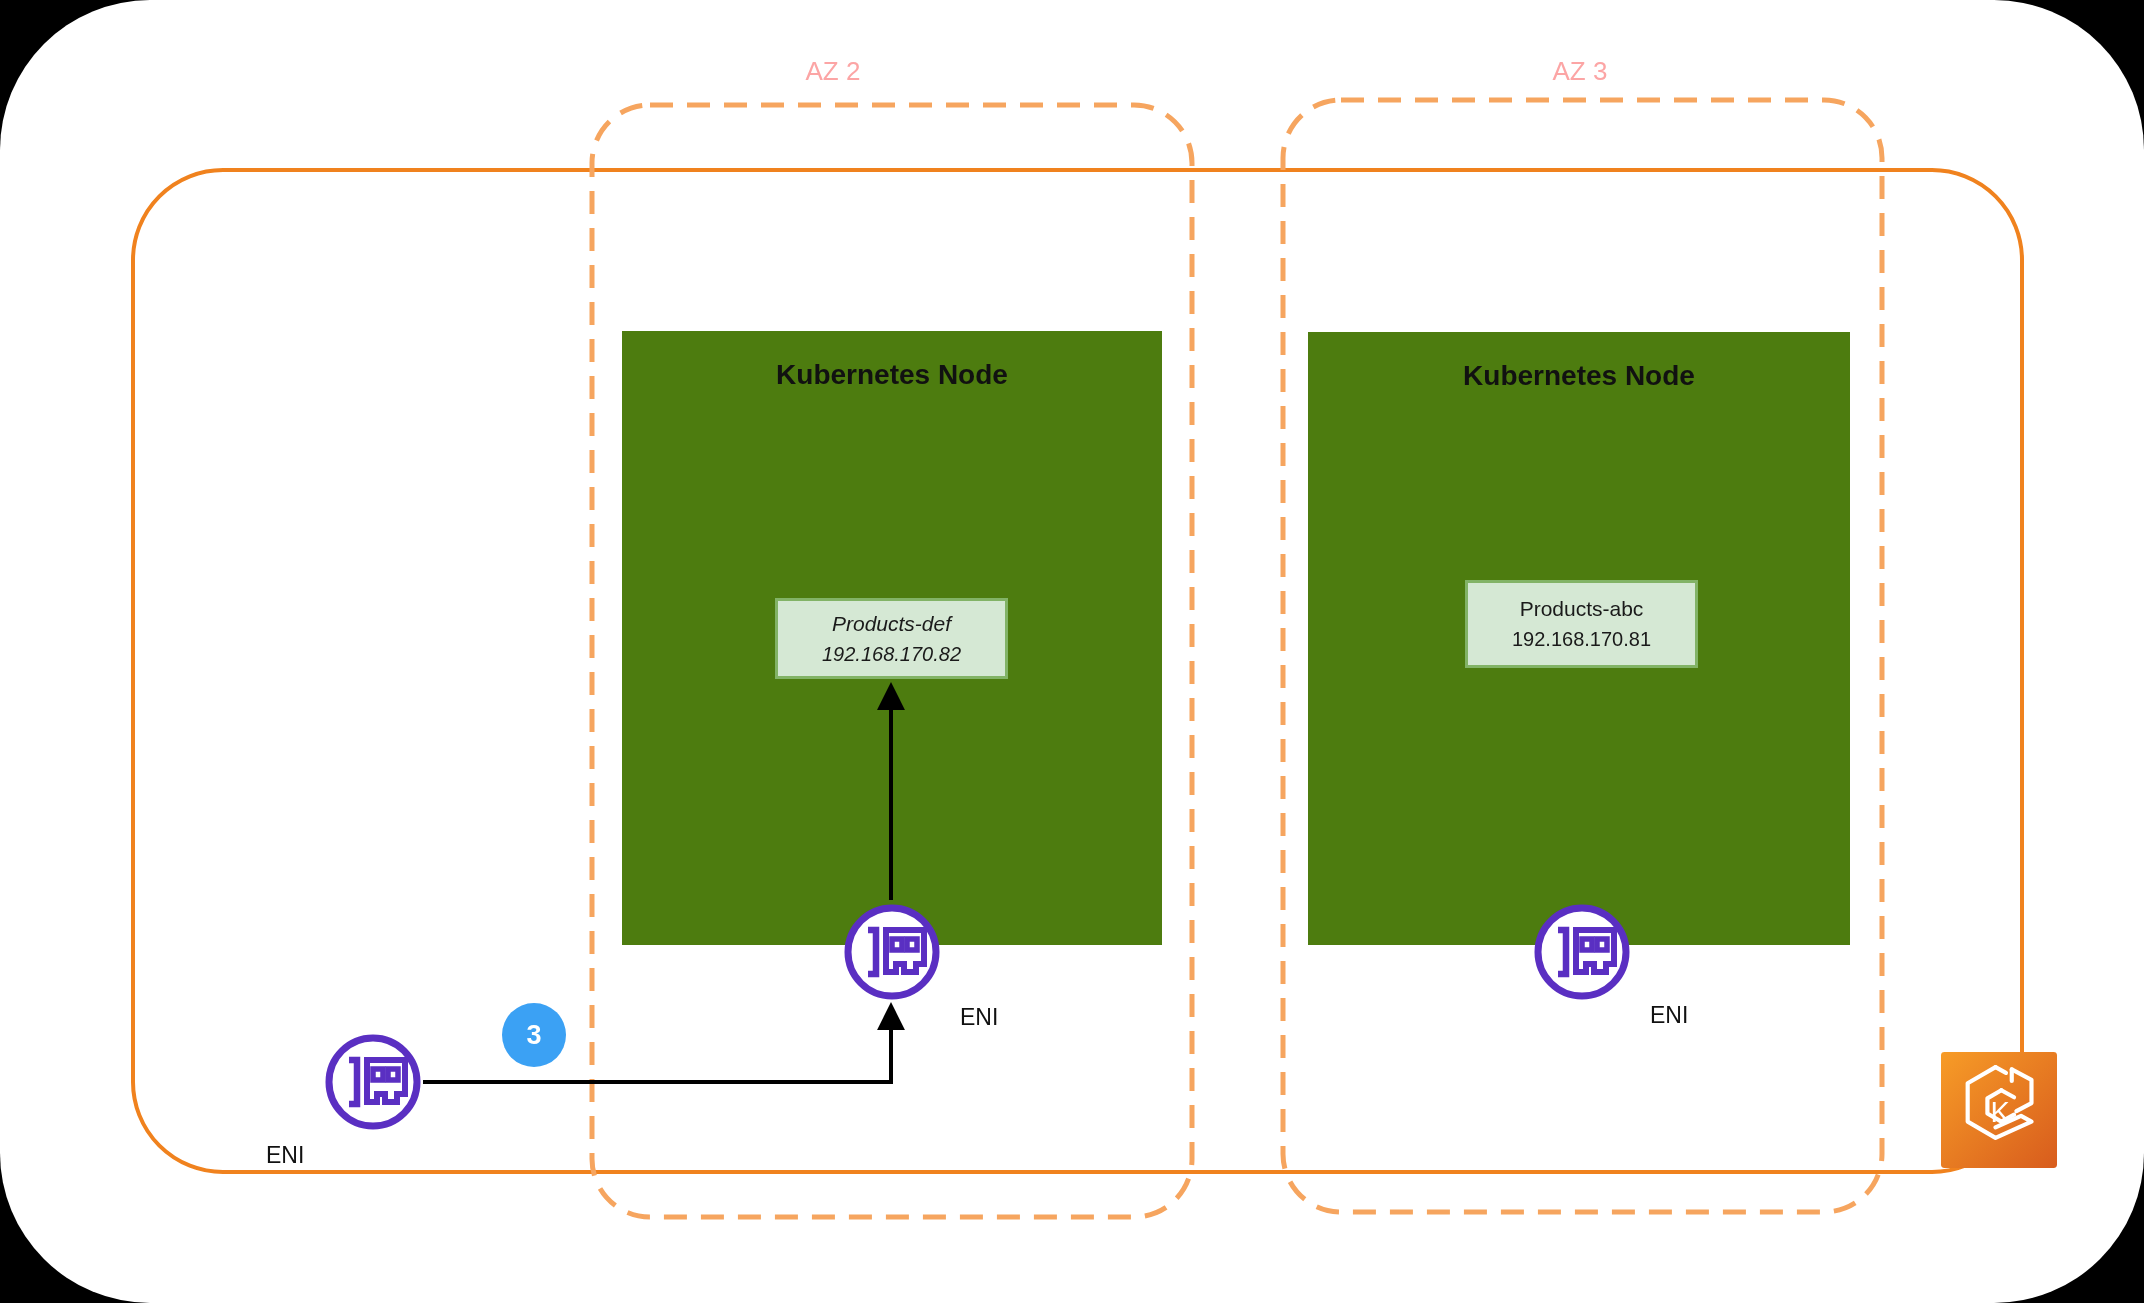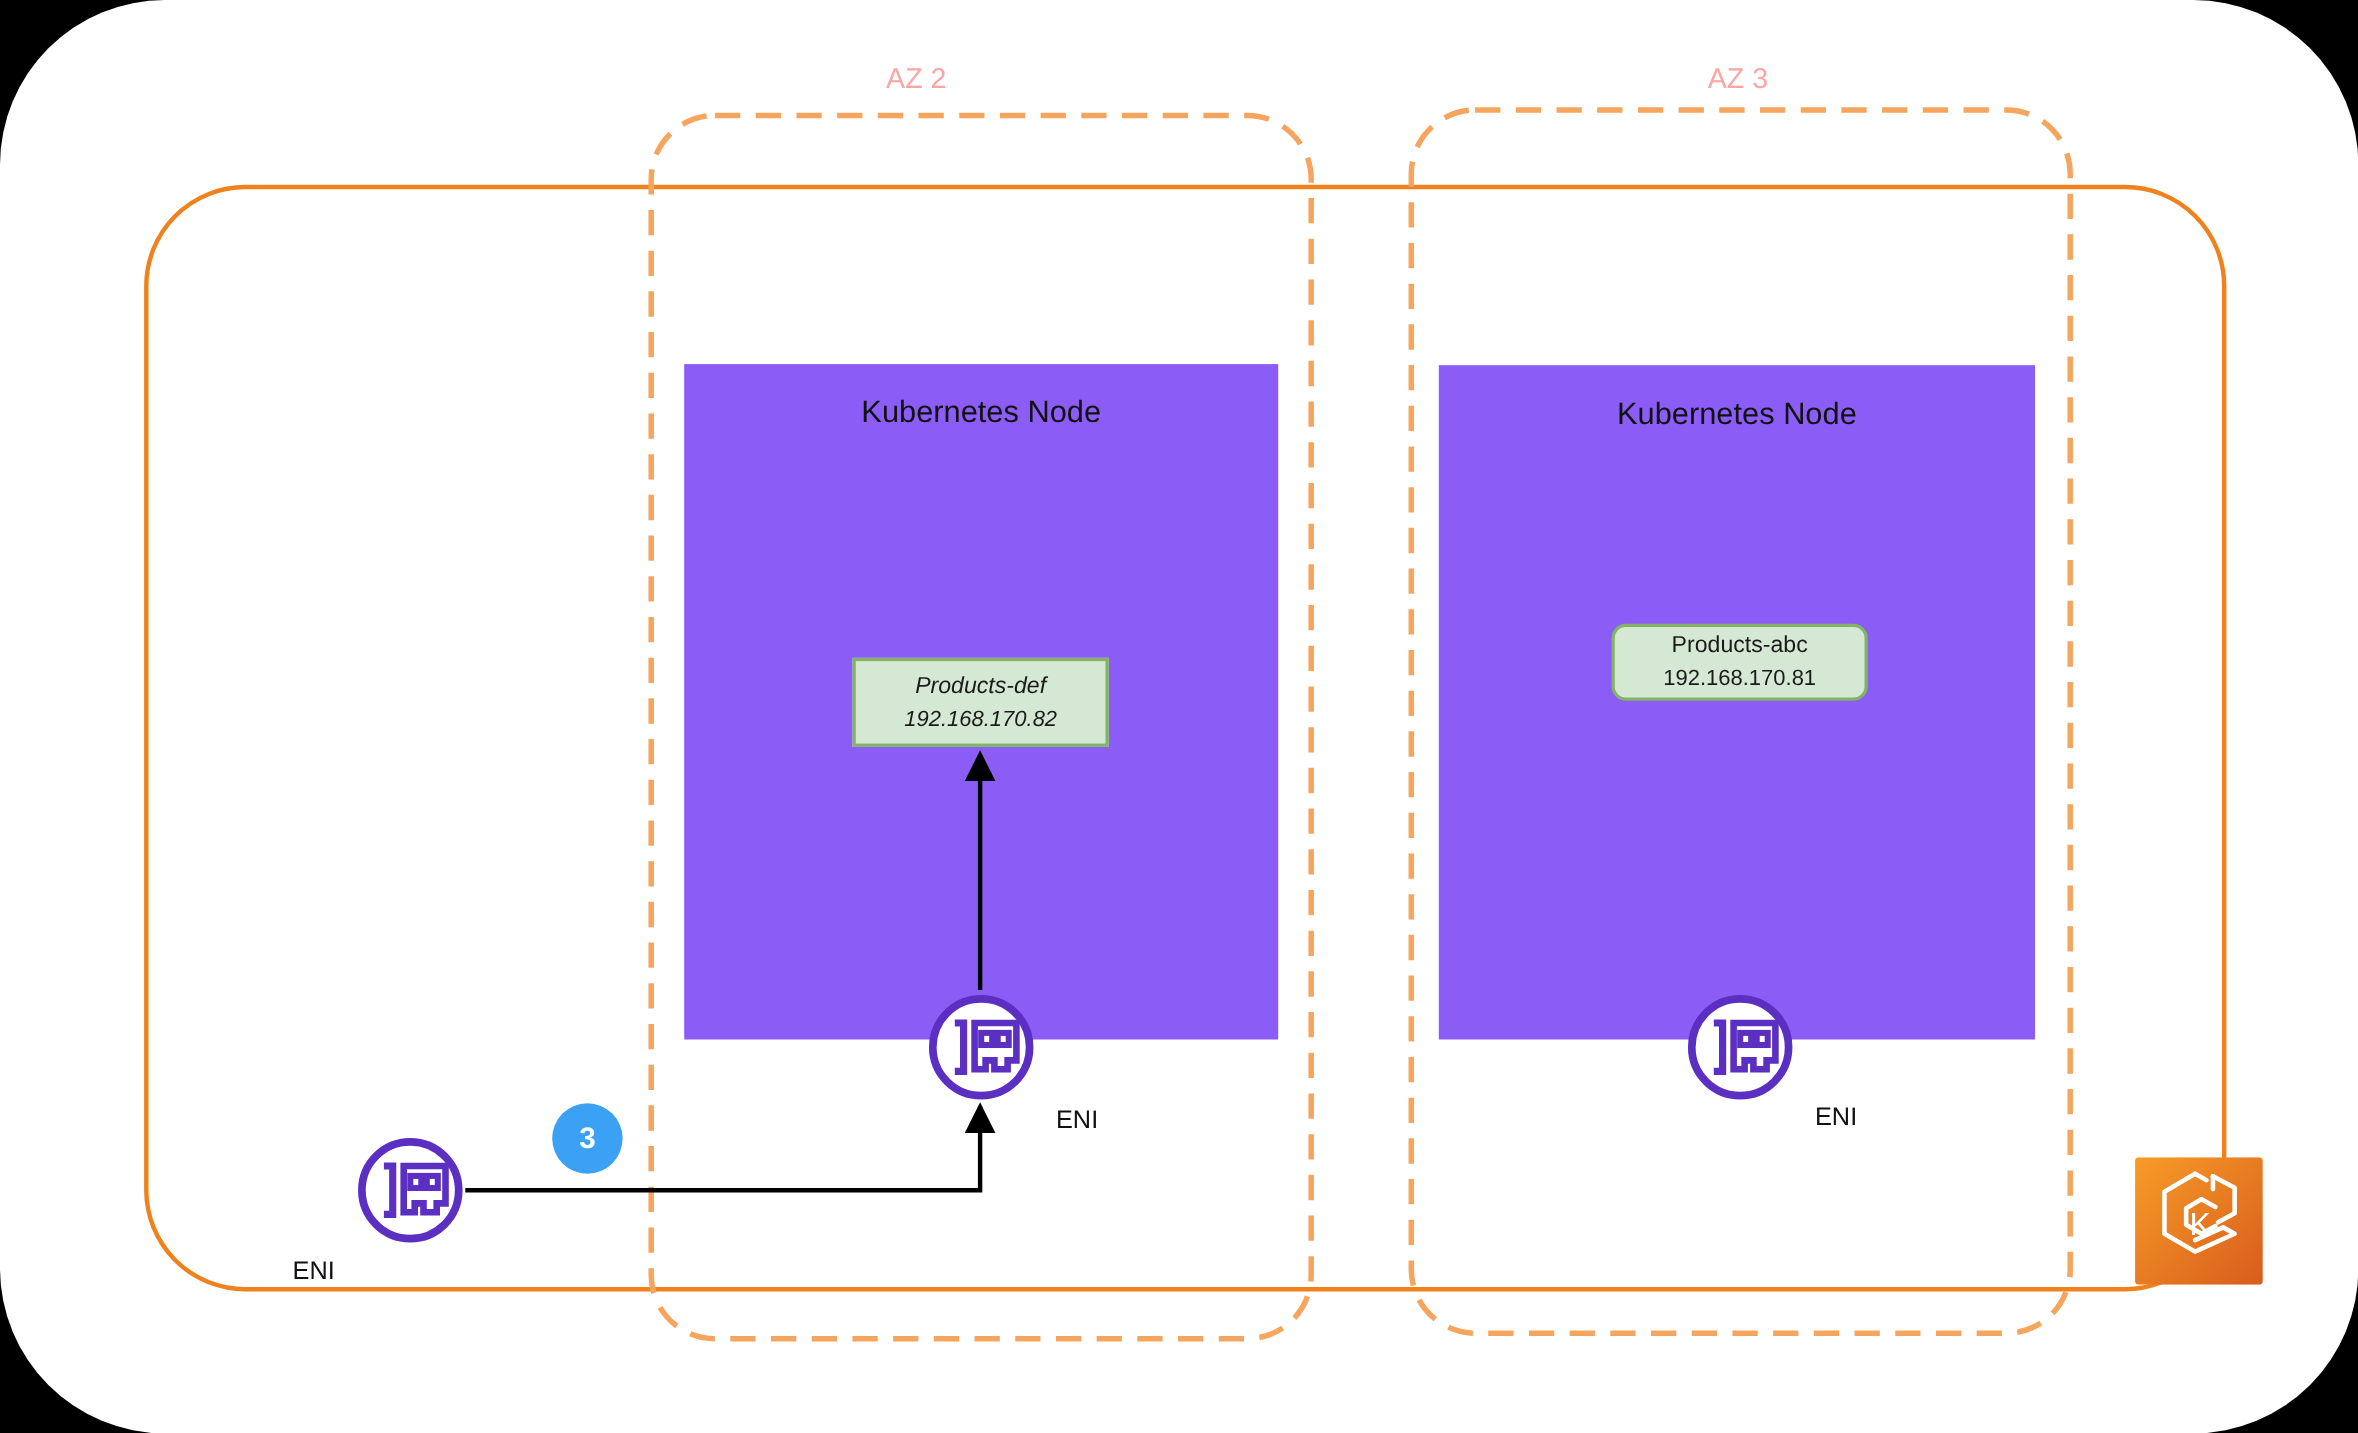--- a/index.html
+++ b/index.html
@@ -6,21 +6,21 @@
   .canvas{
     position:relative;width:2144px;height:1303px;background:#000;overflow:hidden;
     font-family:"Liberation Sans", sans-serif;
   }
   .card{
     position:absolute;left:0;top:0;right:0;bottom:0;
     background:#ffffff;border-radius:150px;
   }
   .layer-svg{position:absolute;left:0;top:0;z-index:3;pointer-events:none;}
   .node-box{
-    position:absolute;background:#8b5cf6;z-index:1;
+    position:absolute;background:#4d7c0f;z-index:1;font-weight:bold;
   }
   .node-title{
     position:absolute;left:0;right:0;top:28px;text-align:center;
     font-size:28px;color:#111;z-index:2;
   }
   .pod-box{
     position:absolute;z-index:2;background:#D5E8D4;border:3px solid #82B366;
     box-sizing:border-box;display:flex;flex-direction:column;align-items:center;
     justify-content:center;gap:7px;color:#1a1a1a;
   }
@@ -48,21 +48,21 @@
     <div class="node-title">Kubernetes Node</div>
   </div>
   <div class="node-box" style="left:1308px;top:332px;width:542px;height:613px;">
     <div class="node-title">Kubernetes Node</div>
   </div>
 
   <div class="pod-box" style="left:775px;top:598px;width:233px;height:81px;font-style:italic;">
     <div class="pod-name">Products-def</div>
     <div class="pod-ip">192.168.170.82</div>
   </div>
-  <div class="pod-box" style="left:1465px;top:567px;width:233px;height:70px;border-radius:13px;">
+  <div class="pod-box" style="left:1465px;top:580px;width:233px;height:88px;">
     <div class="pod-name">Products-abc</div>
     <div class="pod-ip">192.168.170.81</div>
   </div>
 
   <div class="az-label" style="left:773px;top:56px;">AZ 2</div>
   <div class="az-label" style="left:1520px;top:56px;">AZ 3</div>
 
   <svg class="layer-svg" width="2144" height="1303" viewBox="0 0 2144 1303">
     <defs>
       <marker id="ah" viewBox="0 0 10 10" refX="8.6" refY="5" markerWidth="7" markerHeight="7" orient="auto-start-reverse">

